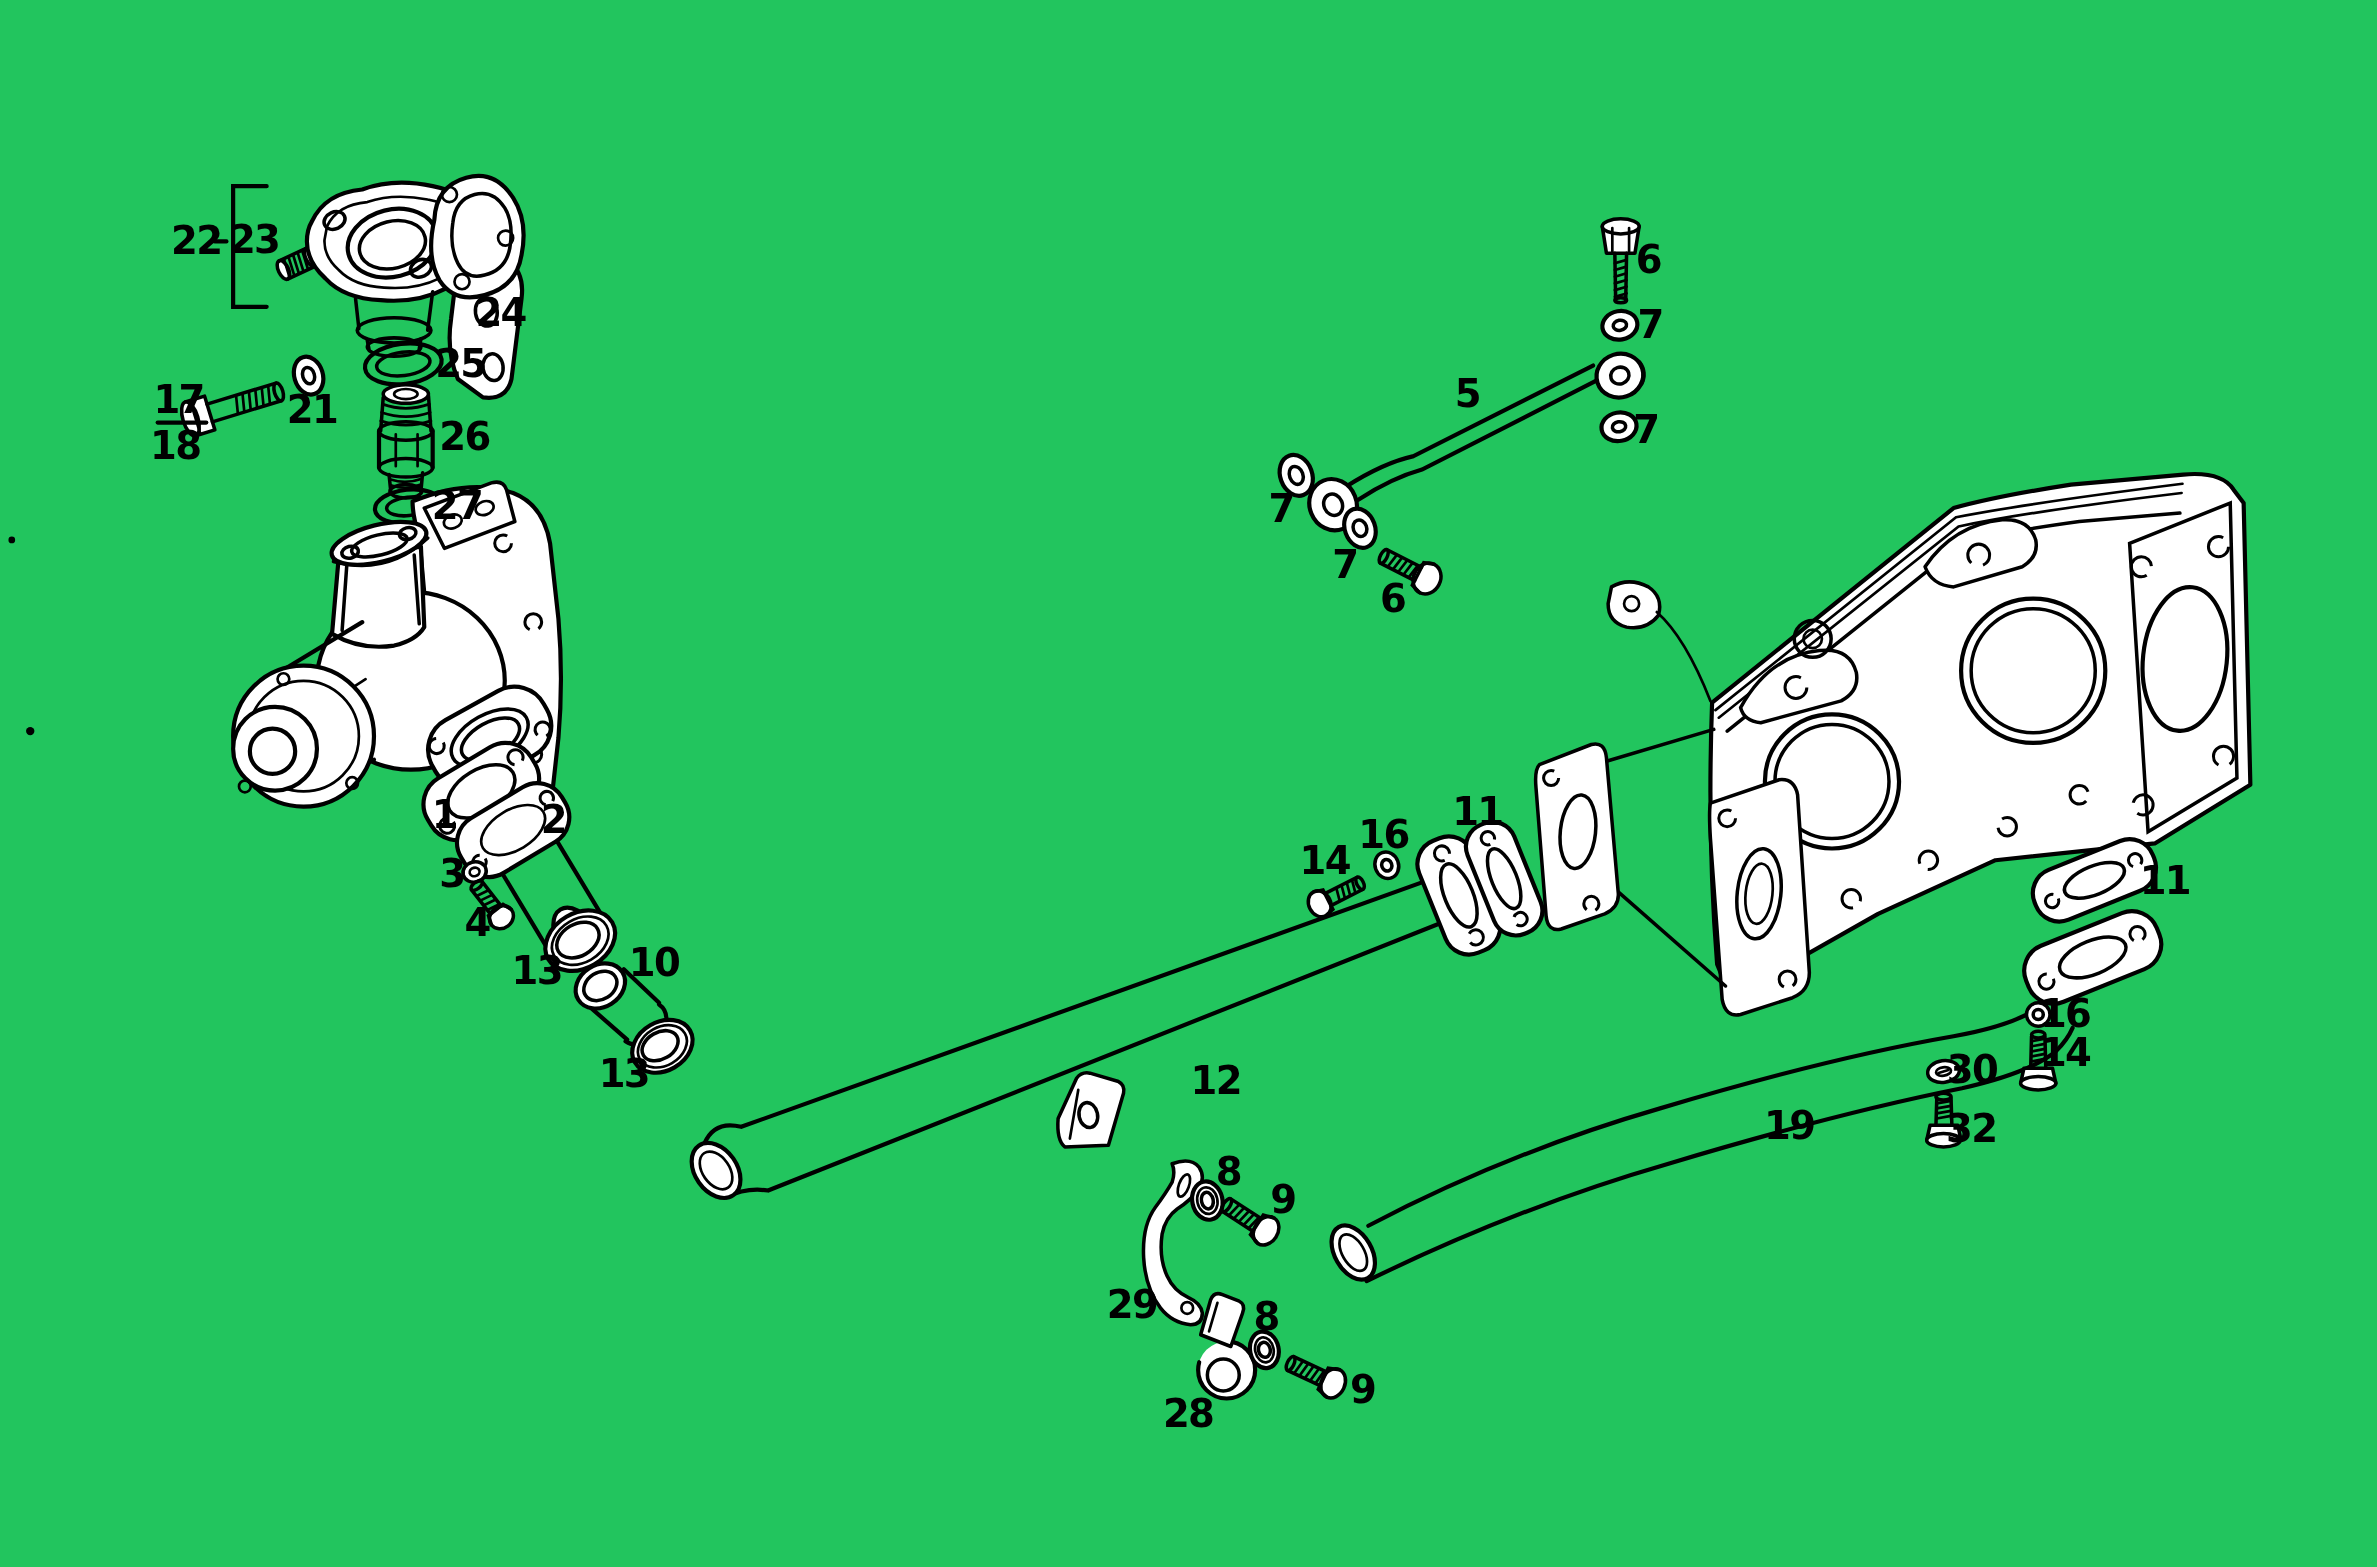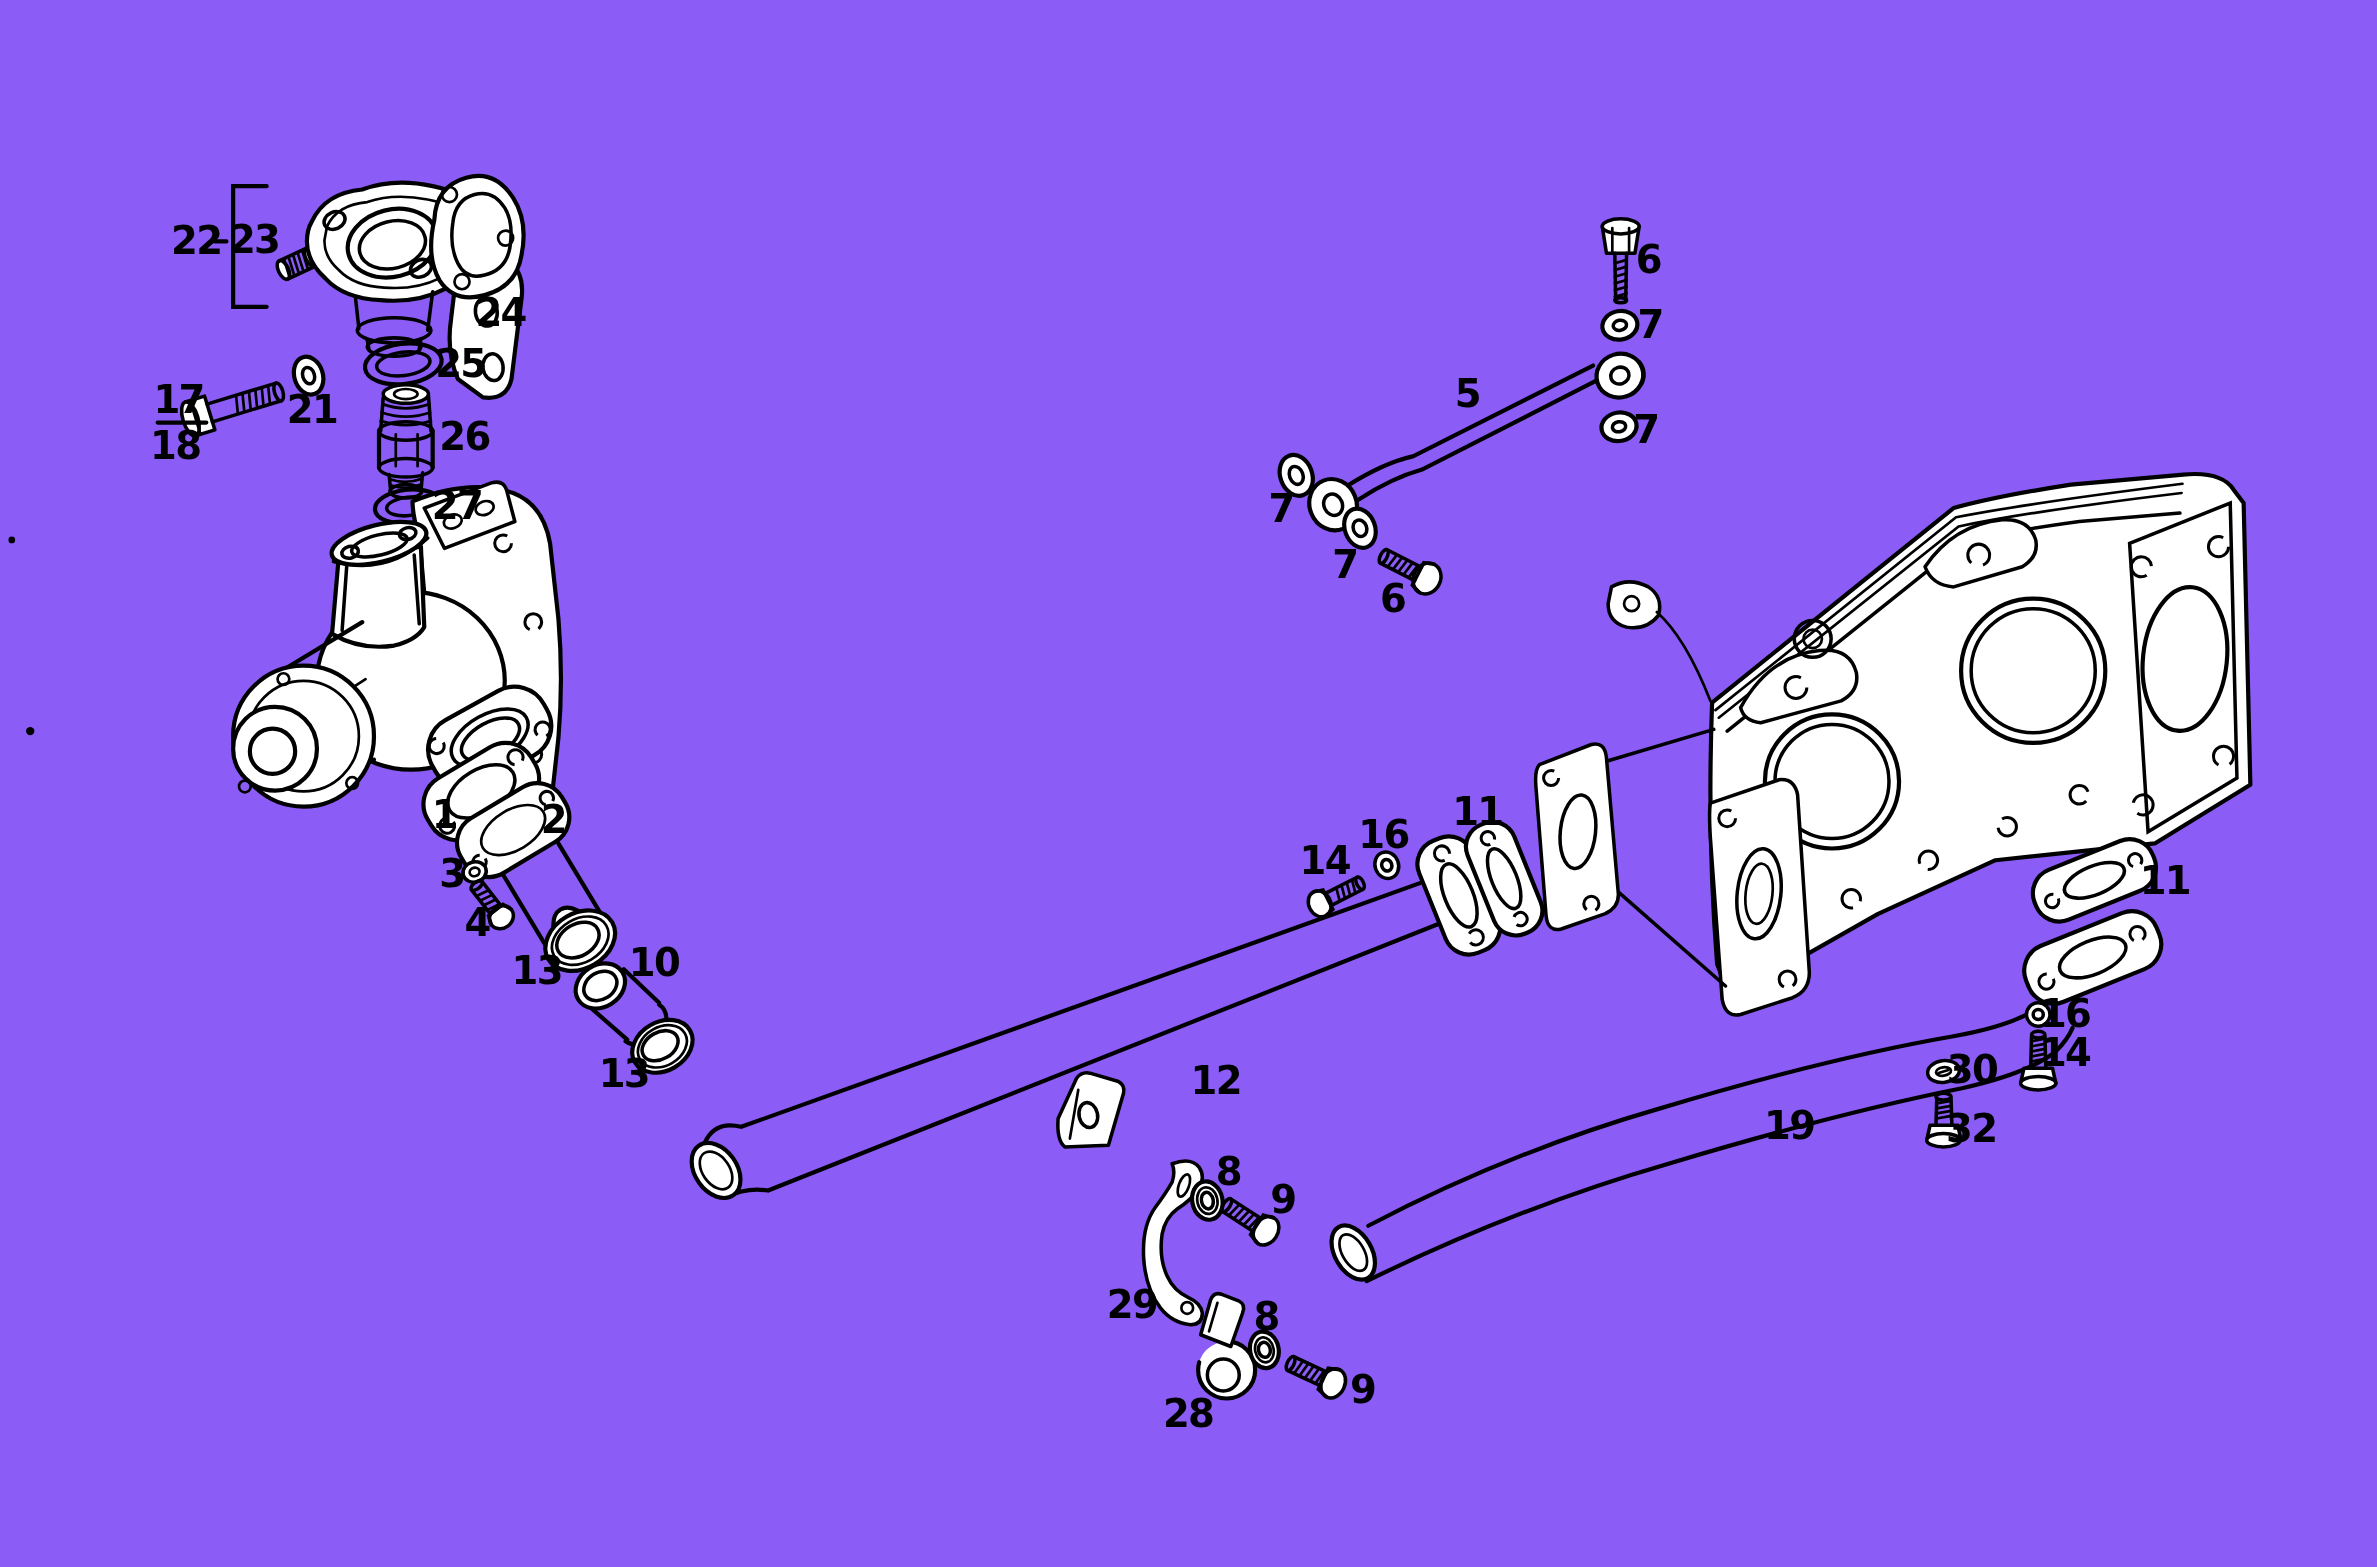--- a/index.html
+++ b/index.html
@@ -1,16 +1,16 @@
 <!DOCTYPE html>
 <html style="font-size:13.4px"><head>
 <meta charset="utf-8">
 <style>
   html,body{margin:0;padding:0;background:#ffffff;}
-  #stage{position:relative;width:2377px;height:1567px;background:#8b5cf6;overflow:hidden;}
+  #stage{position:relative;width:2377px;height:1567px;background:#22c55e;overflow:hidden;}
   svg{display:block;}
   .outline{fill:#ffffff;stroke:#000000;stroke-width:5;stroke-linejoin:round;stroke-linecap:round;}
   .line{fill:none;stroke:#000000;stroke-width:5;stroke-linecap:round;}
   .med{fill:none;stroke:#000000;stroke-width:4.2;stroke-linecap:round;}
   .medw{fill:#ffffff;stroke:#000000;stroke-width:4.2;stroke-linejoin:round;}
   .thin{fill:none;stroke:#000000;stroke-width:3.2;stroke-linecap:round;}
   .chole{fill:none;stroke:#000000;stroke-width:3.6;}
   text.plabel{font-family:"DejaVu Sans",sans-serif;font-weight:bold;font-size:46px;fill:#000000;text-anchor:middle;letter-spacing:-2px;}
 </style>
 </head>

